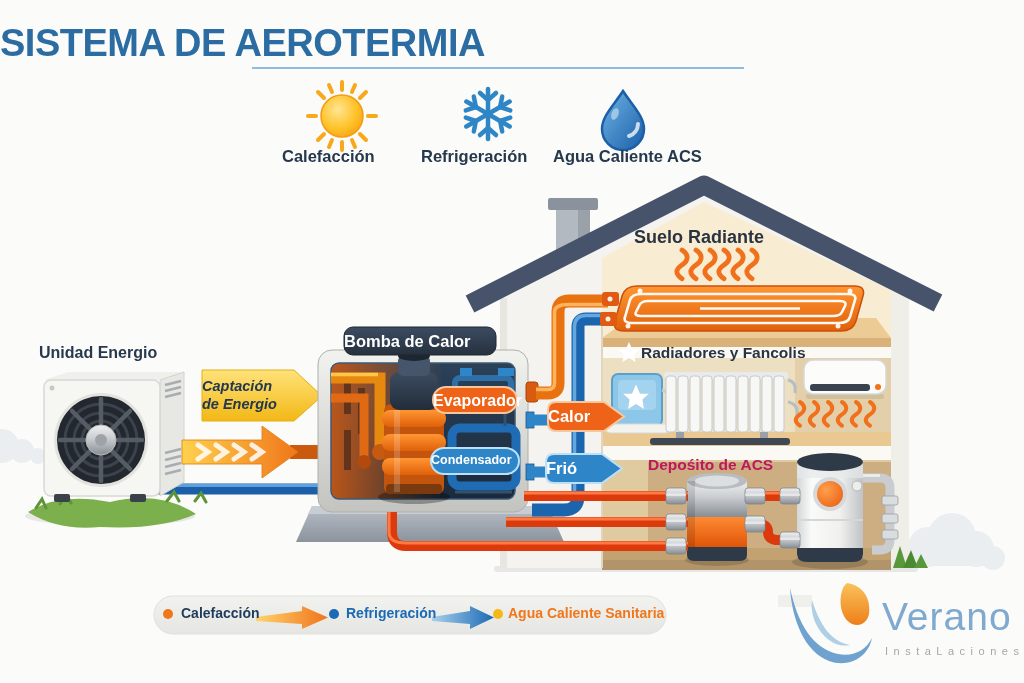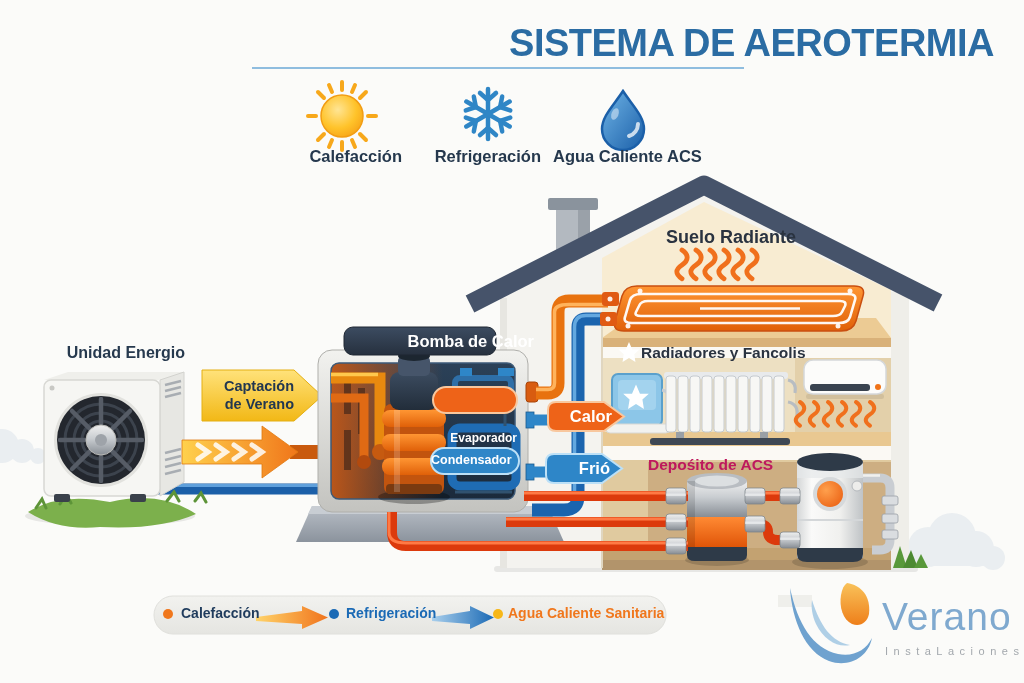--- a/index.html
+++ b/index.html
@@ -1,28 +1,28 @@
 <!DOCTYPE html>
 <html><head>
 <meta charset="utf-8">
 <style>
   html,body{margin:0;padding:0;background:#ffffff;}
   #stage{position:relative;width:1024px;height:683px;background:#FBFBF9;overflow:hidden;
          font-family:"Liberation Sans",sans-serif;}
   #scene{position:absolute;left:0;top:0;}
-  .t{position:absolute;font-weight:bold;color:#26394E;text-align:right;line-height:1.12;white-space:nowrap;}
+  .t{position:absolute;font-weight:bold;color:#26394E;text-align:left;line-height:1.12;white-space:nowrap;}
   .title{left:0;top:22px;width:994px;font-size:38px;letter-spacing:-0.5px;color:#2B6CA3;}
   .title-underline{position:absolute;left:252px;top:67px;width:492px;height:2px;background:#8FBDDF;}
   .mode-label{top:147px;font-size:16.5px;color:#25384D;}
   .outdoor-label{left:39px;top:344px;width:146px;font-size:16px;}
-  .capt{left:202px;top:377px;width:92px;font-size:14.5px;color:#223750;line-height:1.25;}
+  .capt{left:202px;top:377px;width:92px;font-size:14.5px;color:#223750;line-height:1.25;font-style:italic;}
   .capt span{display:block;}
-  .plate-label{left:344px;top:332px;width:152px;font-size:16.5px;color:#FFFFFF;margin-left:38px;}
+  .plate-label{left:344px;top:332px;width:152px;font-size:16.5px;color:#FFFFFF;}
   .badge-label{color:#FFFFFF;}
-  .evap{left:433px;top:392px;width:84px;font-size:12px;margin-top:40px;}
+  .evap{left:433px;top:392px;width:84px;font-size:16px;}
   .cond{left:431px;top:453px;width:76px;font-size:12.5px;}
   .calor{left:548px;top:407px;width:64px;font-size:16.5px;}
   .frio{left:546px;top:459px;width:64px;font-size:16.5px;}
   .suelo{left:634px;top:227px;width:162px;font-size:18px;color:#2A3340;}
   .radia{left:641px;top:344px;width:162px;font-size:15.5px;color:#2A3340;}
   .depo{left:648px;top:456px;width:122px;font-size:15.5px;color:#be185d;}
   .leg{top:606px;font-size:14px;text-align:left;}
   .leg1{left:181px;width:110px;color:#1F3B5C;}
   .leg2{left:346px;width:120px;color:#1B6AB5;}
   .leg3{left:508px;width:170px;color:#F0771C;}
@@ -470,21 +470,21 @@
 <div class="title-underline"></div>
 
 <div class="t mode-label" style="left:282px;width:120px;">Calefacción</div>
 <div class="t mode-label" style="left:421px;width:120px;">Refrigeración</div>
 <div class="t mode-label" style="left:553px;width:140px;">Agua Caliente ACS</div>
 
 <div class="t outdoor-label">Unidad Energio</div>
 
 <div class="t capt">
   <span>Captación</span>
-  <span>de Verano</span>
+  <span>de Energio</span>
 </div>
 
 <div class="t plate-label">Bomba de Calor</div>
 <div class="t badge-label evap">Evaporador</div>
 <div class="t badge-label cond">Condensador</div>
 <div class="t badge-label calor">Calor</div>
 <div class="t badge-label frio">Frió</div>
 
 <div class="t radia">Radiadores y Fancolis</div>
 <div class="t suelo">Suelo Radiante</div>

